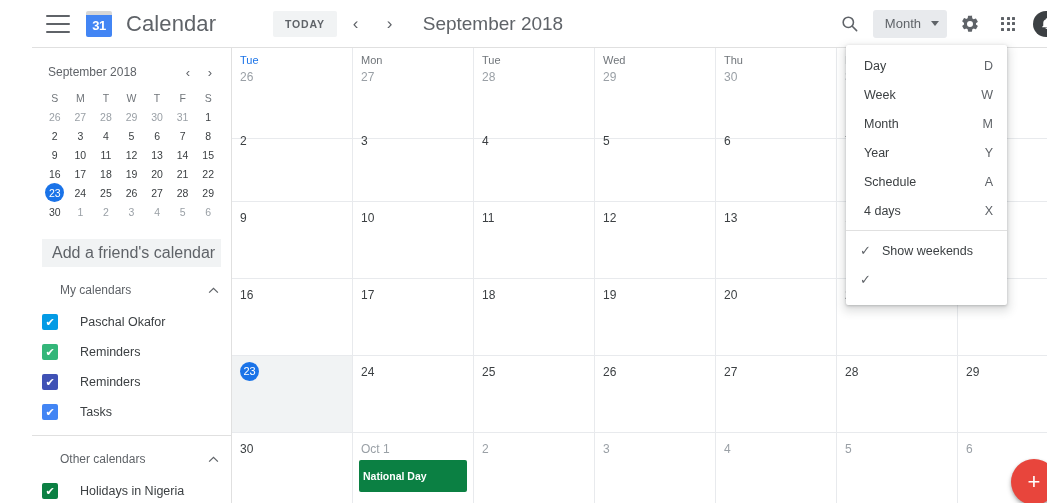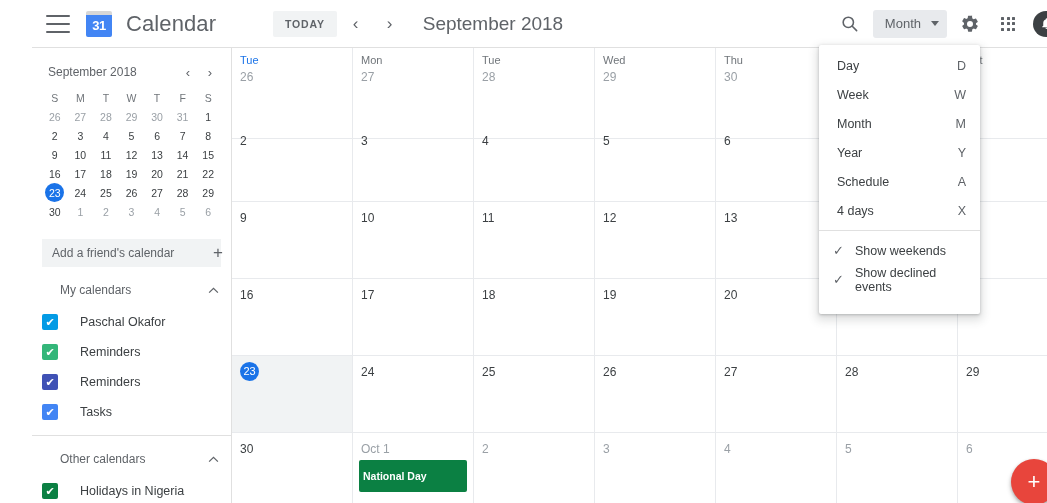--- a/index.html
+++ b/index.html
@@ -106,21 +106,21 @@
     width: 19px; height: 19px; border-radius: 50%; background: #1a73e8; color: #fff;
     display: flex; align-items: center; justify-content: center; font-size: 10.5px;
   }
 
   .addfriend {
     margin: 12px 10px 0 10px; height: 28px; background: #f1f3f4;
     display: flex; align-items: center; padding: 0 10px; cursor: text;
   }
   .addfriend input {
     border: none; background: none; outline: none; flex: 1;
-    font-family: inherit; font-size: 12px; color: #3c4043;
+    font-family: inherit; font-size: 16px; color: #3c4043;
   }
   .addfriend input::placeholder { color: #5f6368; }
   .plus-btn { border: none; background: none; color: #5f6368; font-size: 17px;
               cursor: pointer; line-height: 1; padding: 0 0 2px 6px; }
 
   .sec-header {
     display: flex; align-items: center; height: 34px;
     padding: 0 12px 0 28px; margin-top: 6px; cursor: pointer;
   }
   .sec-header .lbl { font-size: 12px; color: #5f6368; flex: 1; }
@@ -162,24 +162,24 @@
   }
   .event {
     margin: 2px 6px 0 -2px; height: 15px; border-radius: 2px;
     display: flex; align-items: center; padding: 16px 4px;
     font-size: 10.5px; color: #fff; font-weight: bold;
     white-space: nowrap; overflow: hidden; cursor: pointer;
   }
 
   
   .menu {
-    position: absolute; top: 45px; left: 787px; width: 161px;
+    position: absolute; top: 45px; left: 814px; width: 161px;
     background: #fff; border-radius: 2px; z-index: 40;
     box-shadow: 0 1px 3px rgba(60,64,67,.30), 0 4px 8px 3px rgba(60,64,67,.15);
-    padding: 6px 0 14px 0;
+    padding: 6px 0 5px 0;
   }
   .menu-item {
     height: 29px; display: flex; align-items: center;
     padding: 0 14px 0 18px; font-size: 12.5px; color: #3c4043; cursor: pointer;
   }
   .menu-item .mlabel { flex: 1; }
   .menu-item .mkey { color: #5f6368; font-size: 12.5px; }
   .menu-sep { height: 1px; background: #e0e0e0; margin: 5px 0; }
   .menu-check { width: 22px; color: #5f6368; font-size: 13px; flex: none; }
 
@@ -530,20 +530,19 @@
         </div>
       </div>
     <div class="menu-sep"></div>
     <div id="menu-toggles">
         <div class="menu-item" style="padding-left: 14px;">
           <span class="menu-check">✓</span>
           <span class="mlabel">Show weekends</span>
         </div>
         <div class="menu-item" style="padding-left: 14px;">
           <span class="menu-check">✓</span>
-          <span class="mlabel">Show declined events</span>
         </div>
       </div>
     <div style="height:6px"></div>
   </div>
 
   <button class="fab">+</button>
 </div>
 
 </body></html>

